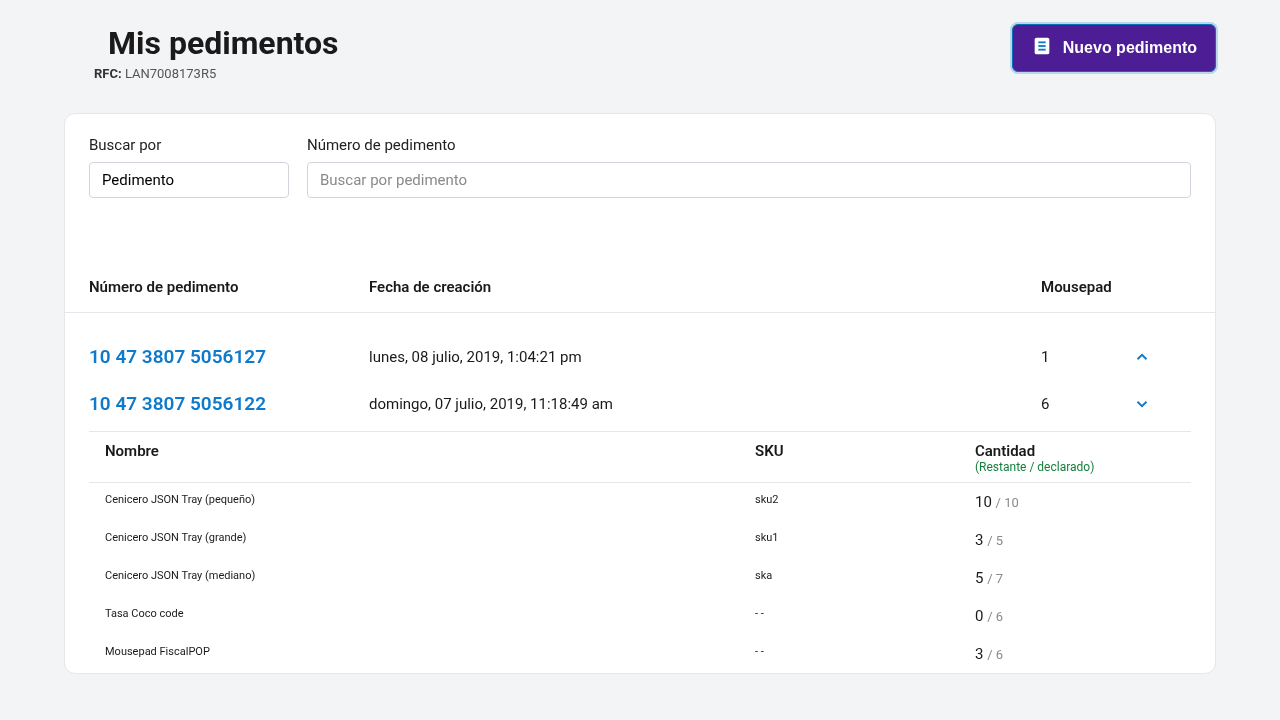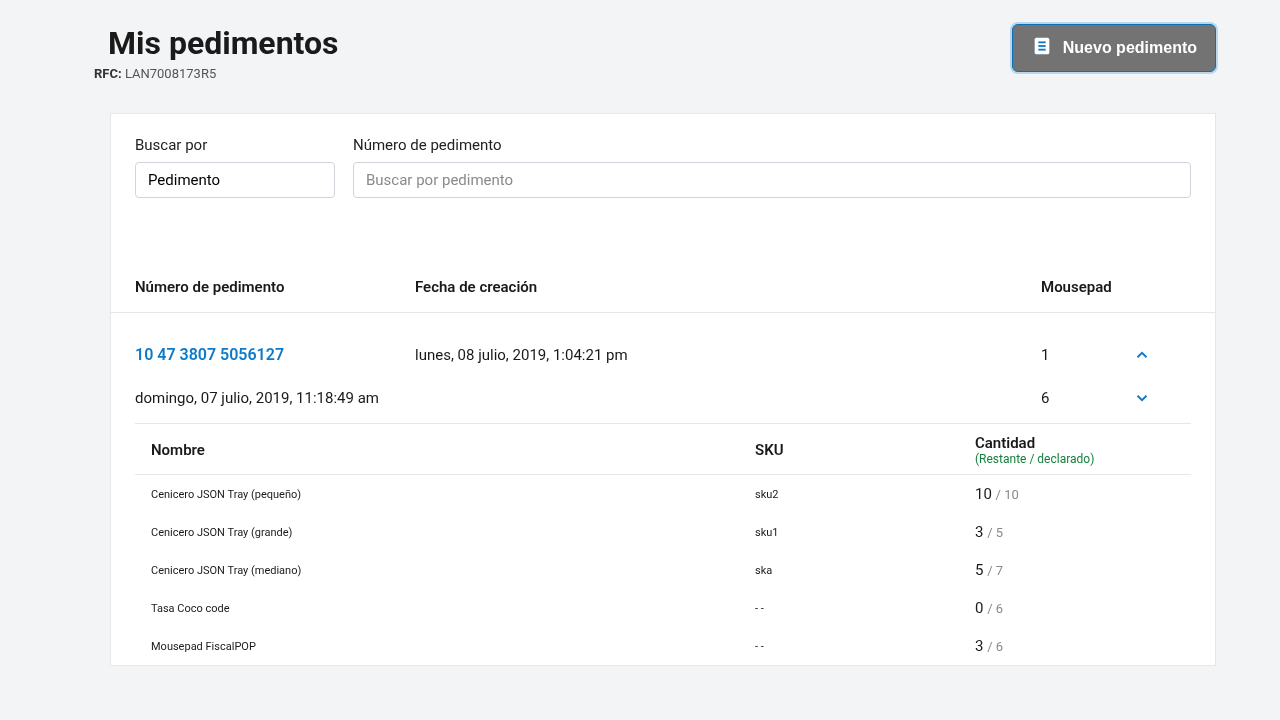--- a/index.html
+++ b/index.html
@@ -30,39 +30,38 @@
     .rfc-line {
       font-size: 13px;
       color: #555;
       padding-left: 30px;
     }
     .rfc-line strong {
       color: #333;
       font-weight: 700;
     }
     .btn-primary {
-      background: #737373;
+      background: #4c1d95;
       color: #fff;
       border: 1px solid #0b6fb8;
       border-radius: 6px;
       padding: 10px 18px;
       font-size: 16px;
       font-weight: 600;
       display: inline-flex;
       align-items: center;
       gap: 10px;
       cursor: pointer;
       box-shadow: 0 0 0 2px rgba(13,122,204,0.25);
     }
     .btn-primary svg { width: 22px; height: 22px; }
     .card {
       background: #fff;
       border: 1px solid #e5e7eb;
-      border-radius: 0;
-      margin-left: 46px;
+      border-radius: 11px;
     }
     .card-pad {
       padding: 22px 24px;
     }
     .search-row {
       display: flex;
       gap: 18px;
       align-items: flex-end;
     }
     .field-group { display: flex; flex-direction: column; gap: 8px; }
@@ -97,21 +96,21 @@
     .col-date { flex: 1; }
     .col-prod { width: 150px; text-align: left; padding-right: 40px; }
     .row {
       display: flex;
       align-items: center;
       padding: 12px 24px;
     }
     .row .link {
       color: #0d7acc;
       font-weight: 600;
-      font-size: 16px;
+      font-size: 19px;
       cursor: pointer;
     }
     .row .date {
       font-size: 15px;
       color: #1a1a1a;
     }
     .row .prod-count {
       font-size: 15px;
       color: #1a1a1a;
     }
@@ -120,21 +119,21 @@
       cursor: pointer;
     }
     .chev svg { width: 18px; height: 18px; stroke: #0d7acc; }
     .subtable {
       margin: 4px 24px 0 24px;
       border-top: 1px solid #e5e7eb;
     }
     .sub-header, .sub-row {
       display: flex;
       padding: 10px 16px;
-      align-items: center;
+      align-items: flex-start;
     }
     .sub-header {
       border-bottom: 1px solid #e5e7eb;
       padding: 10px 16px 8px;
     }
     .sub-header .sth {
       font-size: 15px;
       font-weight: 600;
       color: #1a1a1a;
     }
@@ -215,20 +214,21 @@
         <span class="prod-count">1</span>
         <span class="chev">
           <svg viewBox="0 0 24 24" fill="none" stroke-width="2.5">
               <polyline points="6 15 12 9 18 15"></polyline>
             </svg>
         </span>
       </div>
     </div>
 
     <div class="row">
+      <div class="col-num"><span class="link">10 47 3807 5056122</span></div>
       <div class="col-date"><span class="date">domingo, 07 julio, 2019, 11:18:49 am</span></div>
       <div class="col-prod" style="display:flex;justify-content:space-between;align-items:center;">
         <span class="prod-count">6</span>
         <span class="chev">
           <svg viewBox="0 0 24 24" fill="none" stroke-width="2.5">
               <polyline points="6 9 12 15 18 9"></polyline>
             </svg>
         </span>
       </div>
     </div>

